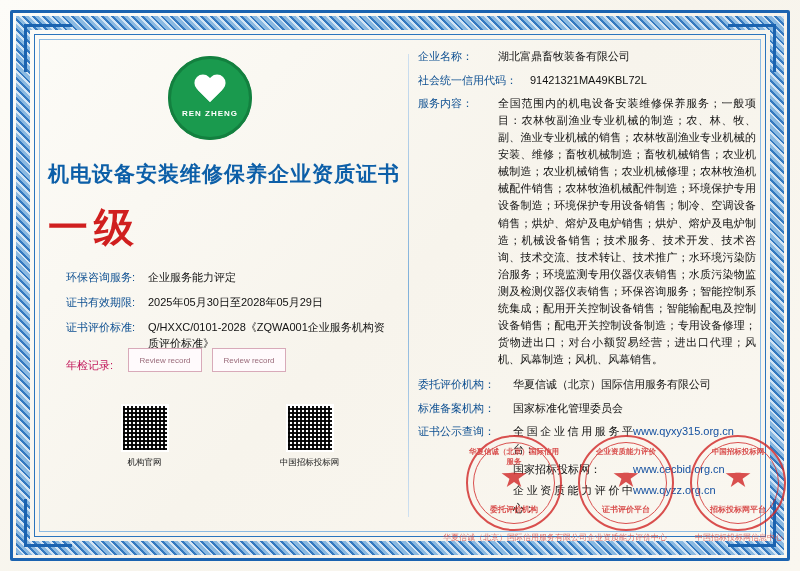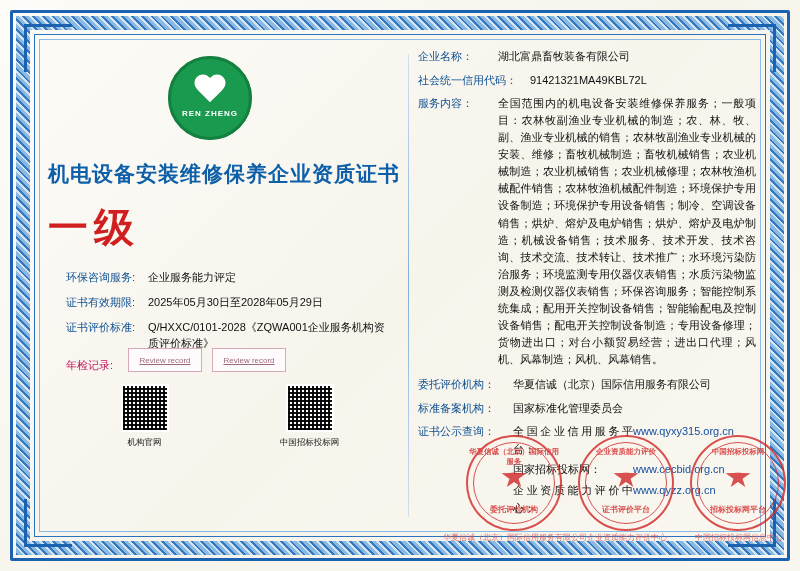--- a/index.html
+++ b/index.html
@@ -108,24 +108,23 @@
   .yearcheck {
     position:absolute; left:18px; top:300px; width:324px;
     display:flex; align-items:flex-start;
   }
   .yc-label { color:#c2185b; font-size:11px; width:62px; flex:0 0 62px; padding-top:10px; }
   .yc-boxes { display:flex; gap:10px; }
   .yc-box {
     width:74px; height:24px; border:1px solid #d8aab9;
     font-size:8px; color:#9a6b7a; display:flex; align-items:center; justify-content:center;
     background:#fffafc;
-    text-decoration:underline;
   }
   .qr-row {
-    position:absolute; left:14px; top:336px; width:330px;
+    position:absolute; left:14px; top:356px; width:330px;
     display:flex; justify-content:space-around;
   }
   .qr-item { width:96px; text-align:center; }
   .qr-img {
     width:48px; height:48px; margin:0 auto;
     background:
       repeating-linear-gradient(0deg,#111 0 2px,#fff 2px 4px),
       repeating-linear-gradient(90deg,#111 0 2px,transparent 2px 4px);
     background-blend-mode: multiply;
     border:2px solid #fff;

